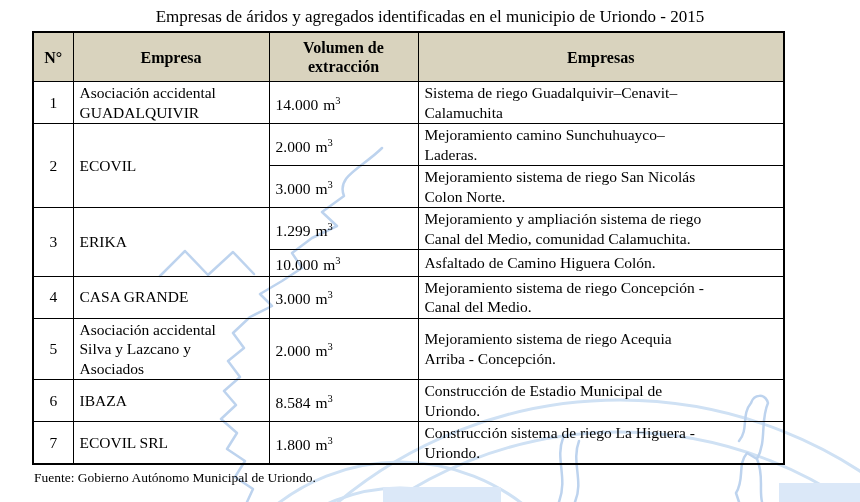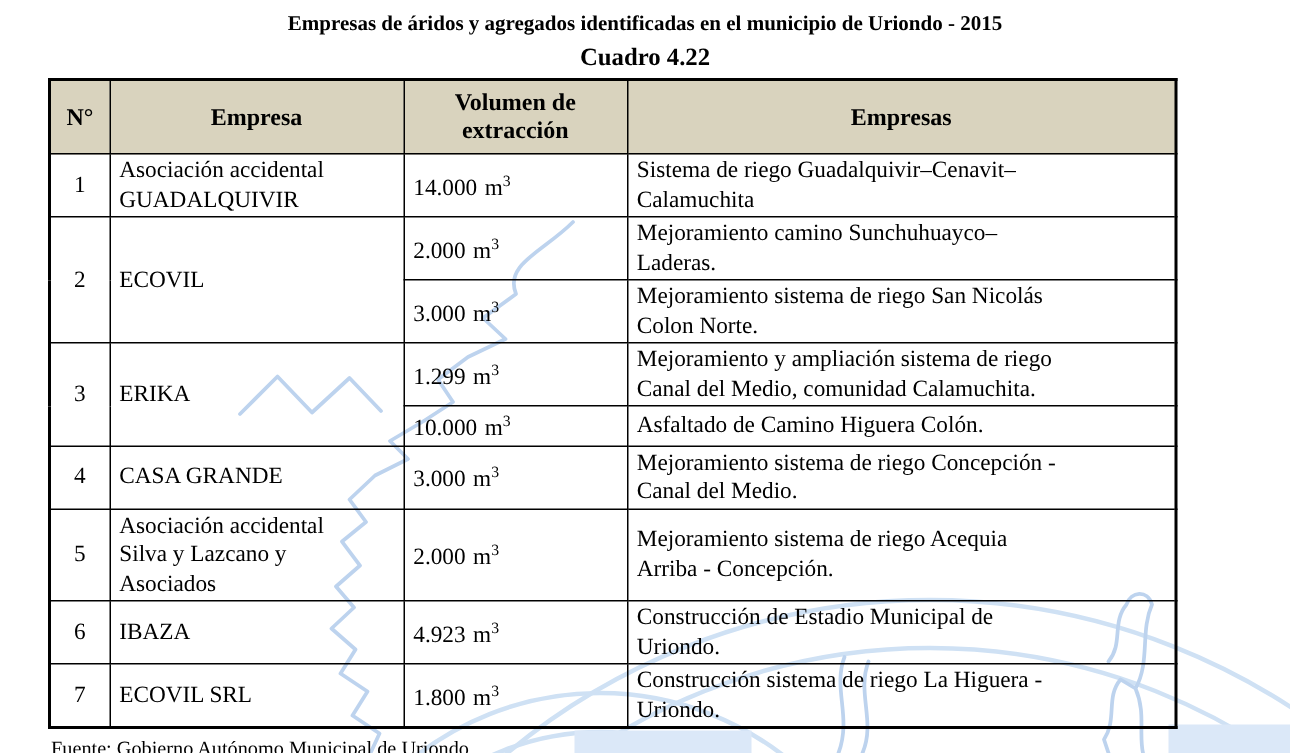--- a/index.html
+++ b/index.html
@@ -7,21 +7,21 @@
     width:860px; height:502px;
     background:#ffffff;
     font-family:"Liberation Serif","DejaVu Serif",serif;
     color:#000;
     position:relative;
     overflow:hidden;
   }
   svg.wm { position:absolute; top:0; left:0; z-index:0; }
   .content { position:relative; z-index:1; }
   .titles { text-align:center; padding-top:7px; }
-  .t1 { font-weight:bold; font-size:14px; line-height:20px; }
+  .t1 { font-weight:normal; font-size:17px; line-height:20px; }
   .t2 { font-weight:bold; font-size:16.5px; line-height:20px; margin-top:1px; }
   table.doc {
     border-collapse:collapse;
     table-layout:fixed;
     width:751px;
     margin:4px 0 0 32px;
     border:2px solid #000;
     background:transparent;
   }
   .doc th, .doc td { border:1px solid #000; }
@@ -69,21 +69,20 @@
   <g stroke="none" fill="#dbe8f8">
     <rect x="383" y="487" width="118" height="15"></rect>
     <rect x="779" y="483" width="81" height="19"></rect>
   </g>
 </svg>
 
 <div class="content">
 
   <div class="titles">
     <div class="t1">Empresas de áridos y agregados identificadas en el municipio de Uriondo - 2015</div>
-    <div class="t2">Cuadro 4.22</div>
   </div>
 
   <table class="doc">
     <colgroup>
       <col style="width:40px">
         <col style="width:196px">
         <col style="width:149px">
         <col style="width:366px">
     </colgroup>
     <thead>
@@ -135,21 +134,21 @@
       <tr class="h-c">
         <td class="c-num">5</td>
         <td class="c-name"><span>Asociación accidental<br>Silva y Lazcano y<br>Asociados</span></td>
         <td class="c-vol"><span>2.000</span><span class="vunit">m</span><sup class="vsup">3</sup></td>
         <td class="c-proj"><span>Mejoramiento sistema de riego Acequia<br>Arriba - Concepción.</span></td>
       </tr>
 
       <tr class="h-a">
         <td class="c-num">6</td>
         <td class="c-name"><span>IBAZA</span></td>
-        <td class="c-vol"><span>4.923</span><span class="vunit">m</span><sup class="vsup">3</sup></td>
+        <td class="c-vol"><span>8.584</span><span class="vunit">m</span><sup class="vsup">3</sup></td>
         <td class="c-proj"><span>Construcción de Estadio Municipal de<br>Uriondo.</span></td>
       </tr>
 
       <tr class="h-d">
         <td class="c-num">7</td>
         <td class="c-name"><span>ECOVIL SRL</span></td>
         <td class="c-vol"><span>1.800</span><span class="vunit">m</span><sup class="vsup">3</sup></td>
         <td class="c-proj"><span>Construcción sistema de riego La Higuera -<br>Uriondo.</span></td>
       </tr>
     </tbody>

